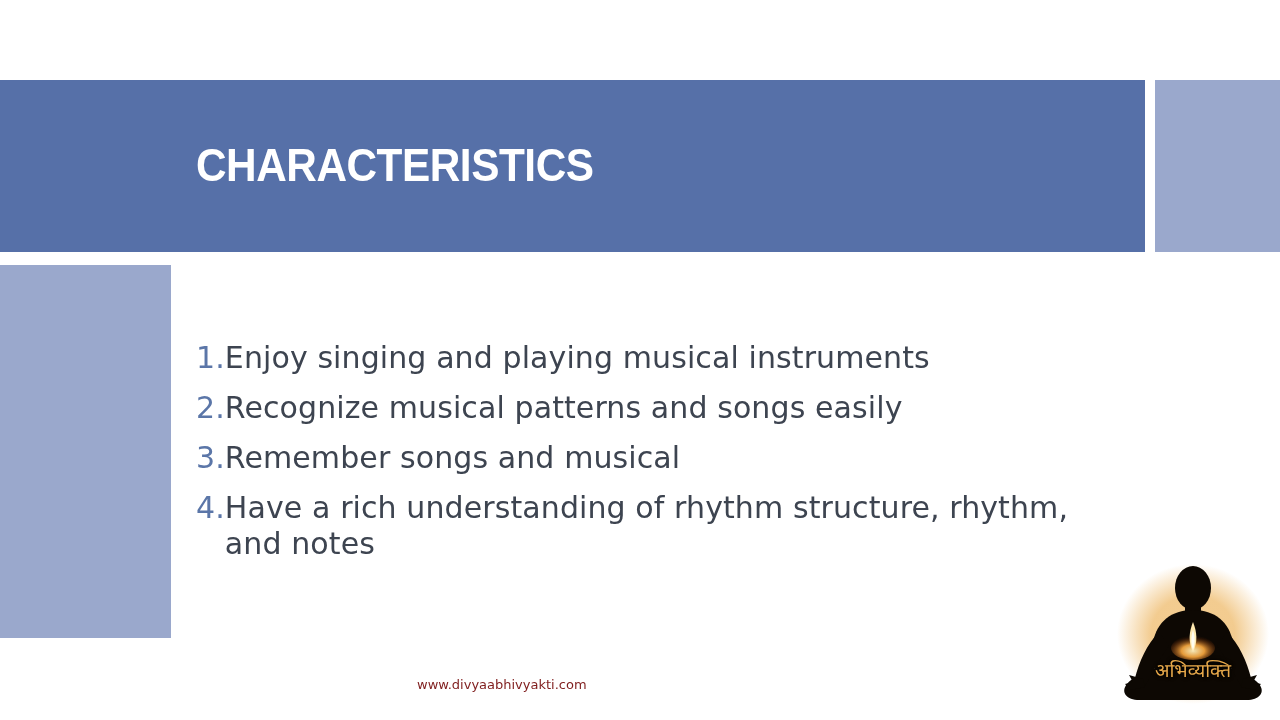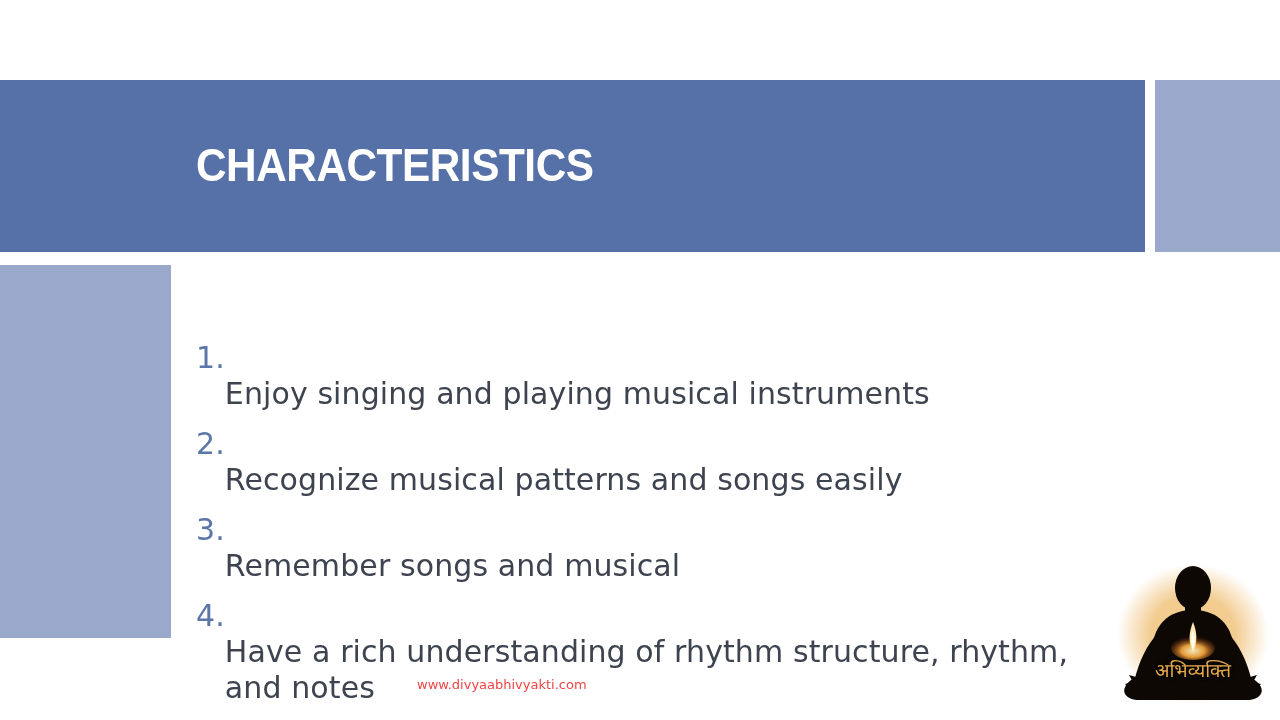--- a/index.html
+++ b/index.html
@@ -85,31 +85,30 @@
   }
 
   .item-num {
     color: #5b76a8;
     flex: 0 0 auto;
     white-space: nowrap;
   }
 
   .item-text {
     flex: 1 1 auto;
-    margin-top: 36px;
   }
 
   
   .footer-url {
     position: absolute;
     left: 417px;
     top: 676px;
     font-size: 13px;
     line-height: 18px;
-    color: #ef4444;
+    color: #7f1d1d;
     font-family: "DejaVu Sans", "Liberation Sans", sans-serif;
   }
 
   
   .logo {
     position: absolute;
     left: 1113px;
     top: 560px;
     width: 160px;
     height: 155px;

